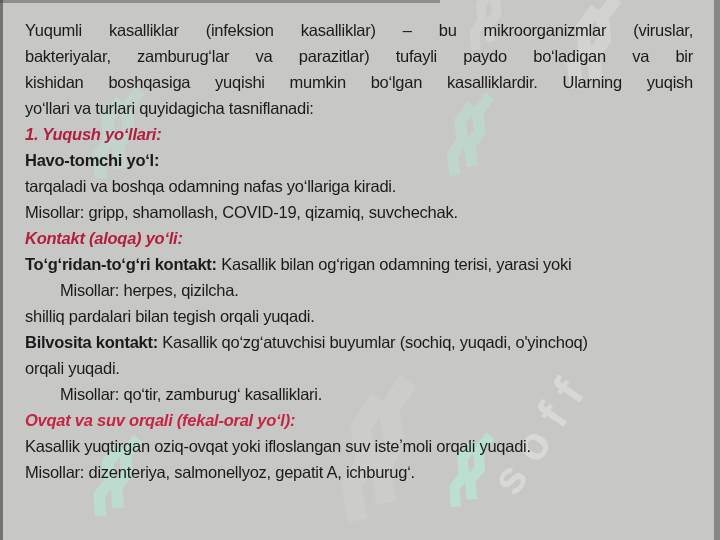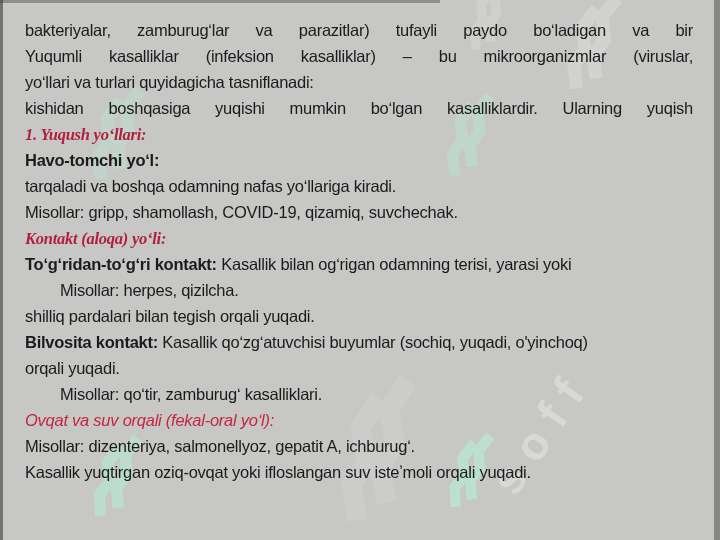--- a/index.html
+++ b/index.html
@@ -30,22 +30,22 @@
   #text-block{
     position:absolute;z-index:2;left:0;top:0;width:720px;
     padding:17px 27px 0 25px;
     font-size:16.5px;line-height:26px;letter-spacing:-0.25px;color:var(--ink);
   }
   .line{white-space:nowrap;overflow:hidden;height:26px;}
   .line.justify{white-space:normal;text-align:justify;text-align-last:justify;}
   .line.indent{padding-left:35px;}
   .s-n{font-weight:normal;}
   .s-b{font-weight:bold;}
-  .s-rb{font-weight:bold;font-style:italic;color:var(--red);font-family:Liberation Serif, serif;}
-  .s-rb2{font-weight:normal;font-style:italic;color:var(--red2);}
+  .s-rb{font-weight:bold;font-style:italic;color:var(--red);}
+  .s-rb2{font-weight:bold;font-style:italic;color:var(--red2);}
 </style>
 </head>
 <body>
 
 <div class="stage">
 
   <svg width="0" height="0" style="position:absolute" aria-hidden="true">
     <defs>
       <symbol id="wm-glyph" viewBox="0 0 140 175">
         <g fill="none" stroke="currentColor" stroke-width="23" stroke-linejoin="miter" stroke-linecap="butt">
@@ -89,36 +89,36 @@
       </div>
       <div class="wm" style="left: 336px; top: 368px; width: 120px; height: 165px; opacity: 0.1; color: rgb(255, 255, 255); transform: rotate(-10deg);">
         <svg viewBox="0 0 140 175">
           <use href="#wm-glyph"></use>
         </svg>
       </div>
       <div class="wm-text" style="left: 502px; top: 462px; font-size: 46px; opacity: 0.3; transform: rotate(-56deg);">soff</div>
     </div>
 
   <div id="text-block">
+      <div class="line justify"><span class="s-n">Yuqumli kasalliklar (infeksion kasalliklar) – bu mikroorganizmlar (viruslar,</span></div>
       <div class="line justify"><span class="s-n">bakteriyalar, zamburugʻlar va parazitlar) tufayli paydo boʻladigan va bir</span></div>
-      <div class="line justify"><span class="s-n">Yuqumli kasalliklar (infeksion kasalliklar) – bu mikroorganizmlar (viruslar,</span></div>
+      <div class="line justify"><span class="s-n">kishidan boshqasiga yuqishi mumkin boʻlgan kasalliklardir. Ularning yuqish</span></div>
       <div class="line"><span class="s-n">yoʻllari va turlari quyidagicha tasniflanadi:</span></div>
-      <div class="line justify"><span class="s-n">kishidan boshqasiga yuqishi mumkin boʻlgan kasalliklardir. Ularning yuqish</span></div>
       <div class="line"><span class="s-rb">1. Yuqush yoʻllari:</span></div>
       <div class="line"><span class="s-b">Havo-tomchi yoʻl:</span></div>
       <div class="line"><span class="s-n">tarqaladi va boshqa odamning nafas yoʻllariga kiradi.</span></div>
       <div class="line"><span class="s-n">Misollar: gripp, shamollash, COVID-19, qizamiq, suvchechak.</span></div>
       <div class="line"><span class="s-rb">Kontakt (aloqa) yoʻli:</span></div>
       <div class="line"><span class="s-b">Toʻgʻridan-toʻgʻri kontakt:</span><span class="s-n"> Kasallik bilan ogʻrigan odamning terisi, yarasi yoki</span></div>
       <div class="line indent"><span class="s-n">Misollar: herpes, qizilcha.</span></div>
       <div class="line"><span class="s-n">shilliq pardalari bilan tegish orqali yuqadi.</span></div>
       <div class="line"><span class="s-b">Bilvosita kontakt:</span><span class="s-n"> Kasallik qoʻzgʻatuvchisi buyumlar (sochiq, yuqadi, o'yinchoq)</span></div>
       <div class="line"><span class="s-n">orqali yuqadi.</span></div>
       <div class="line indent"><span class="s-n">Misollar: qoʻtir, zamburugʻ kasalliklari.</span></div>
       <div class="line"><span class="s-rb2">Ovqat va suv orqali (fekal-oral yoʻl):</span></div>
+      <div class="line"><span class="s-n">Kasallik yuqtirgan oziq-ovqat yoki ifloslangan suv isteʼmoli orqali yuqadi.</span></div>
       <div class="line"><span class="s-n">Misollar: dizenteriya, salmonellyoz, gepatit A, ichburugʻ.</span></div>
-      <div class="line"><span class="s-n">Kasallik yuqtirgan oziq-ovqat yoki ifloslangan suv isteʼmoli orqali yuqadi.</span></div>
     </div>
 
   <div class="edge edge-left"></div>
   <div class="edge edge-right"></div>
   <div class="edge edge-top"></div>
 </div>
 
 </body></html>

